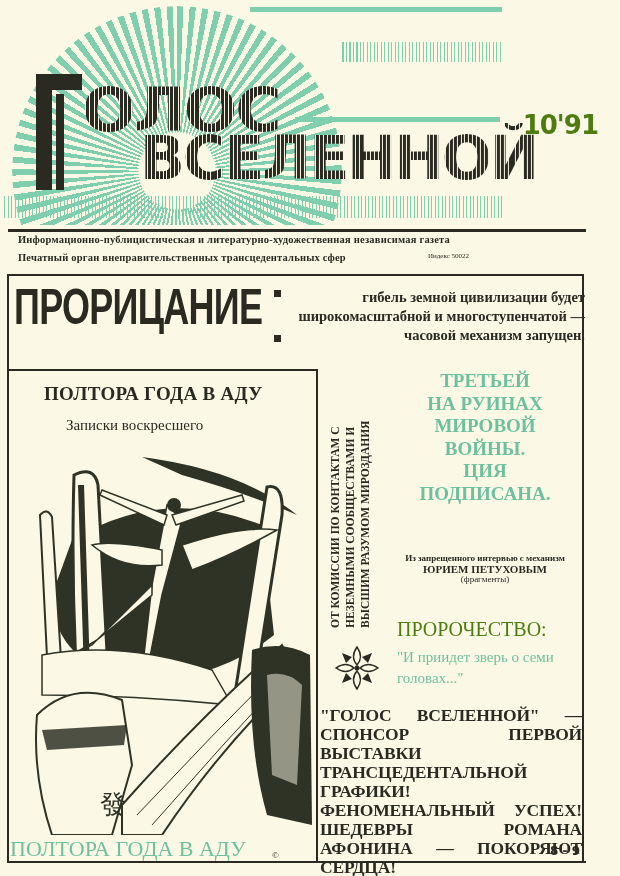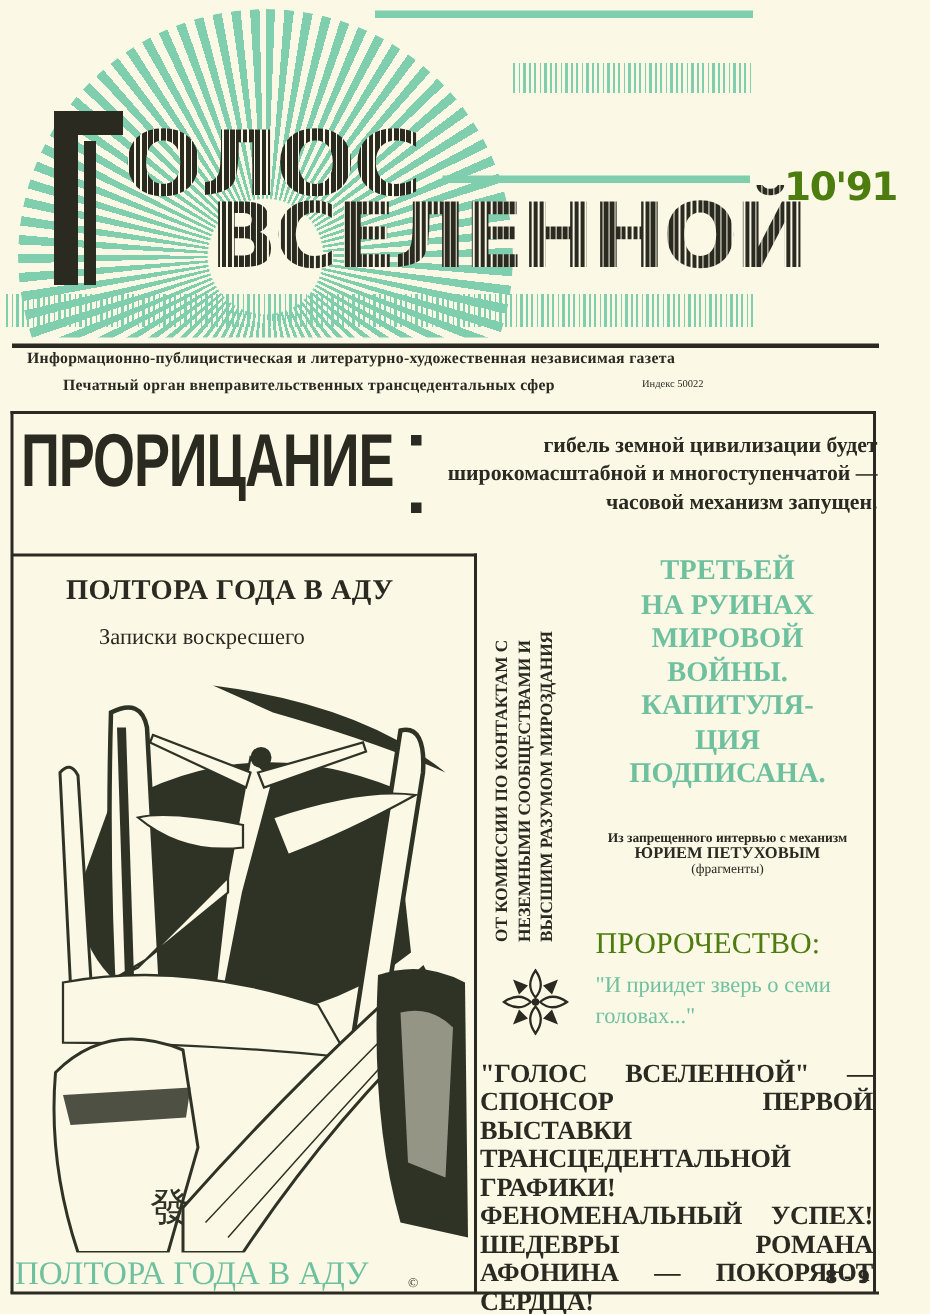--- a/index.html
+++ b/index.html
@@ -142,21 +142,21 @@
       <div class="stem"></div>
       <div class="stem2"></div>
   </div>
   <div class="title-word" style="left:82px; top:80px; font-size:60px; transform:scaleX(1.05);"><span class="stripe">ОЛОС</span></div>
   <div class="title-word" style="left:140px; top:128px; font-size:60px; transform:scaleX(0.98);"><span class="stripe">ВСЕЛЕННОЙ</span></div>
   <div id="issue-number" class="abs">10'91</div>
 </div>
 
 <div class="rule" style="top:229px; height:3px;"></div>
 <div class="subline" style="top:234px;">Информационно-публицистическая  и  литературно-художественная  независимая   газета</div>
-<div class="subline" style="top:252px;margin-left:24px;">Печатный  орган  внеправительственных   трансцедентальных  сфер</div>
+<div class="subline" style="top:252px;">Печатный  орган  внеправительственных   трансцедентальных  сфер</div>
 <div id="index-label">Индекс 50022</div>
 
 <div id="prophecy-box"></div>
 <div id="prophecy-word">ПРОРИЦАНИЕ</div>
 <div class="colon-dot" style="top:290px;"></div>
 <div class="colon-dot" style="top:335px;"></div>
 <div id="prophecy-text">гибель   земной цивилизации будет широкомасштабной и многоступенчатой — часовой механизм запущен.</div>
 
 <div id="story-box"></div>
 <div id="story-title">ПОЛТОРА  ГОДА В АДУ</div>
@@ -205,21 +205,20 @@
   <div>ОТ КОМИССИИ ПО КОНТАКТАМ С</div>
   <div>НЕЗЕМНЫМИ СООБЩЕСТВАМИ И</div>
   <div>ВЫСШИМ РАЗУМОМ МИРОЗДАНИЯ</div>
 </div>
 
 <div id="ruins-headline">
   <div>ТРЕТЬЕЙ</div>
   <div>НА РУИНАХ</div>
   <div>МИРОВОЙ</div>
   <div>ВОЙНЫ.</div>
-  <div>КАПИТУЛЯ-</div>
   <div>ЦИЯ</div>
   <div>ПОДПИСАНА.</div>
 </div>
 
 <div id="interview-note">
   <div>Из запрещенного интервью с механизм</div>
   <div class="author">ЮРИЕМ ПЕТУХОВЫМ</div>
   <div class="frag">(фрагменты)</div>
 </div>
 

